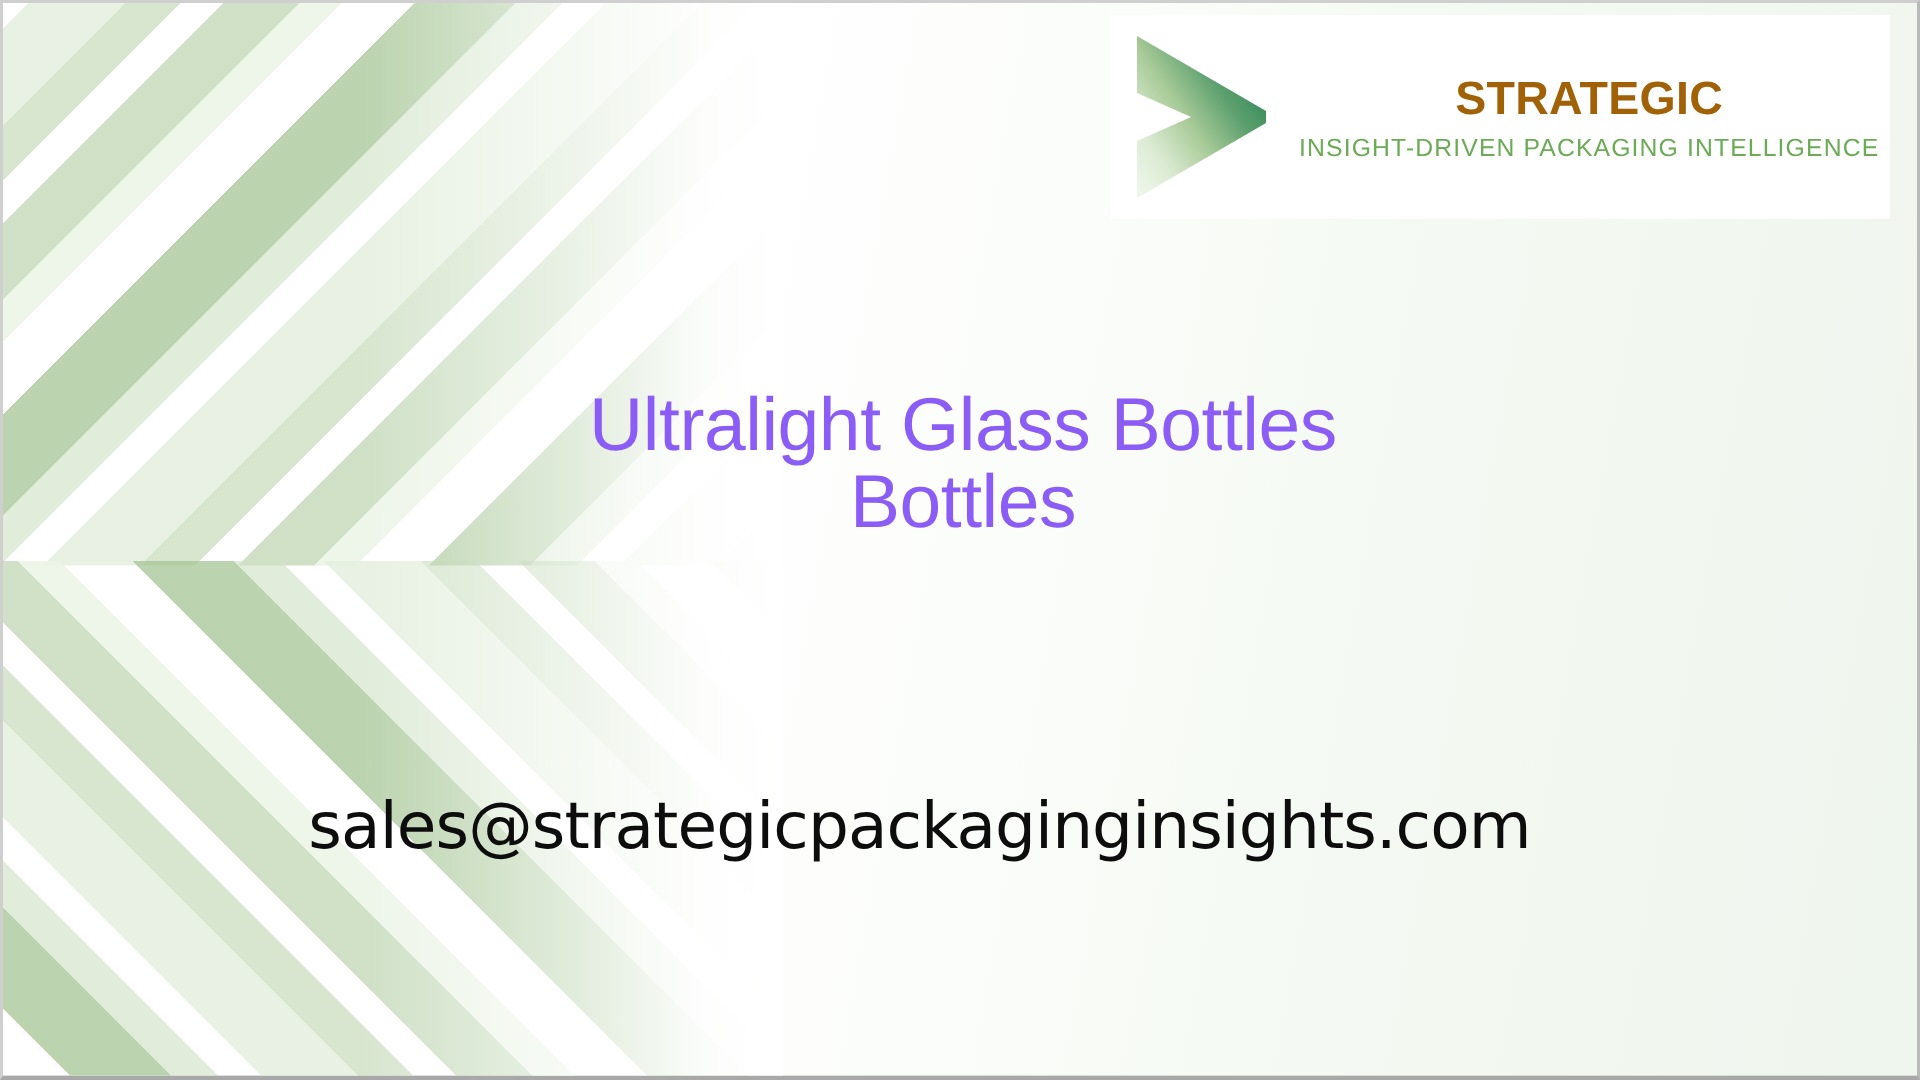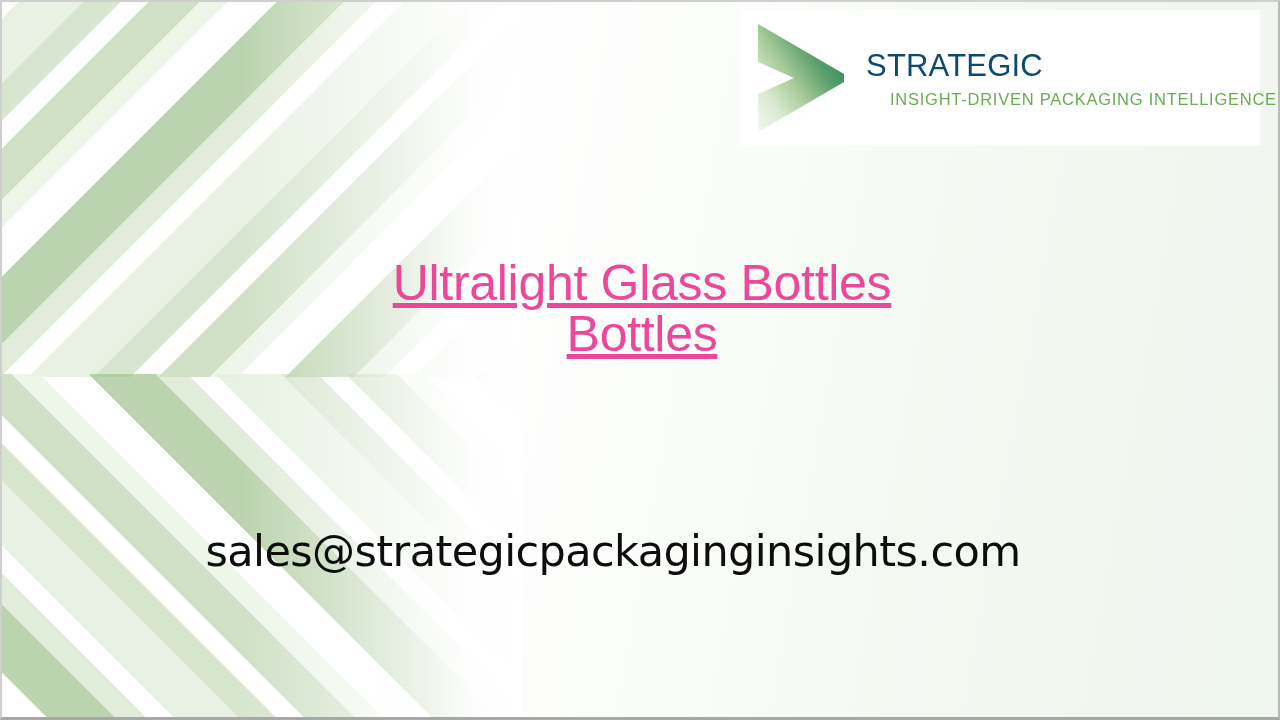--- a/index.html
+++ b/index.html
@@ -141,50 +141,49 @@
     flex: 0 0 auto;
   }
   .logo-mark svg { display: block; width: 104px; height: 120px; }
 
   .logo-text {
     margin-left: 16px;
     line-height: 1;
   }
   .wordmark-1, .wordmark-2 {
     font-family: "Liberation Sans", sans-serif;
-    font-weight: normal;
-    color: #0c4a6e;
+    font-weight: bold;
+    color: #a16207;
     letter-spacing: 0.2px;
     white-space: nowrap;
+    text-align: center;
   }
   .wordmark-1 { font-size: 31px; line-height: 33px; }
   .wordmark-2 { font-size: 31px; line-height: 36px; }
   .tagline {
     font-family: "Liberation Sans", sans-serif;
     font-size: 16.5px;
     color: #6aab54;
     letter-spacing: 0.75px;
     white-space: nowrap;
     margin-top: 9px;
-    margin-left: 24px;
   }
 
   
   .title {
     position: absolute;
     left: 330px;
     top: 256px;
     width: 620px;
     text-align: center;
     font-family: "Liberation Sans", sans-serif;
     font-size: 50px;
     line-height: 51px;
-    color: #ec4899;
+    color: #8b5cf6;
     letter-spacing: -0.3px;
-    text-decoration: underline;
   }
 
   
   .email {
     position: absolute;
     left: 0;
     top: 521px;
     width: 1280px;
     text-align: center;
     font-family: "DejaVu Sans", sans-serif;

